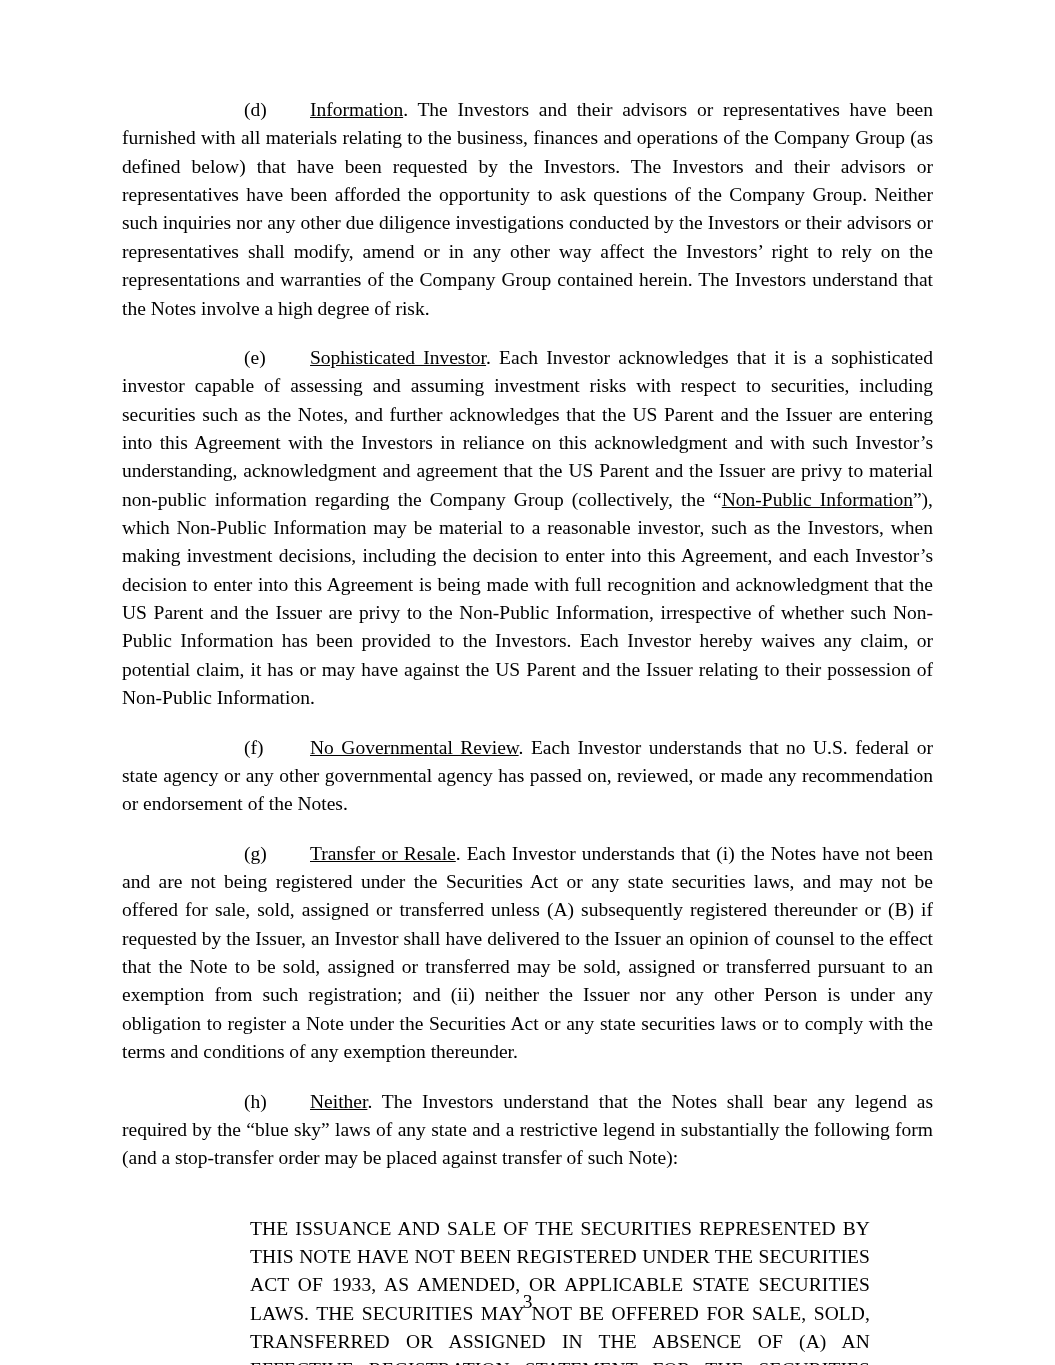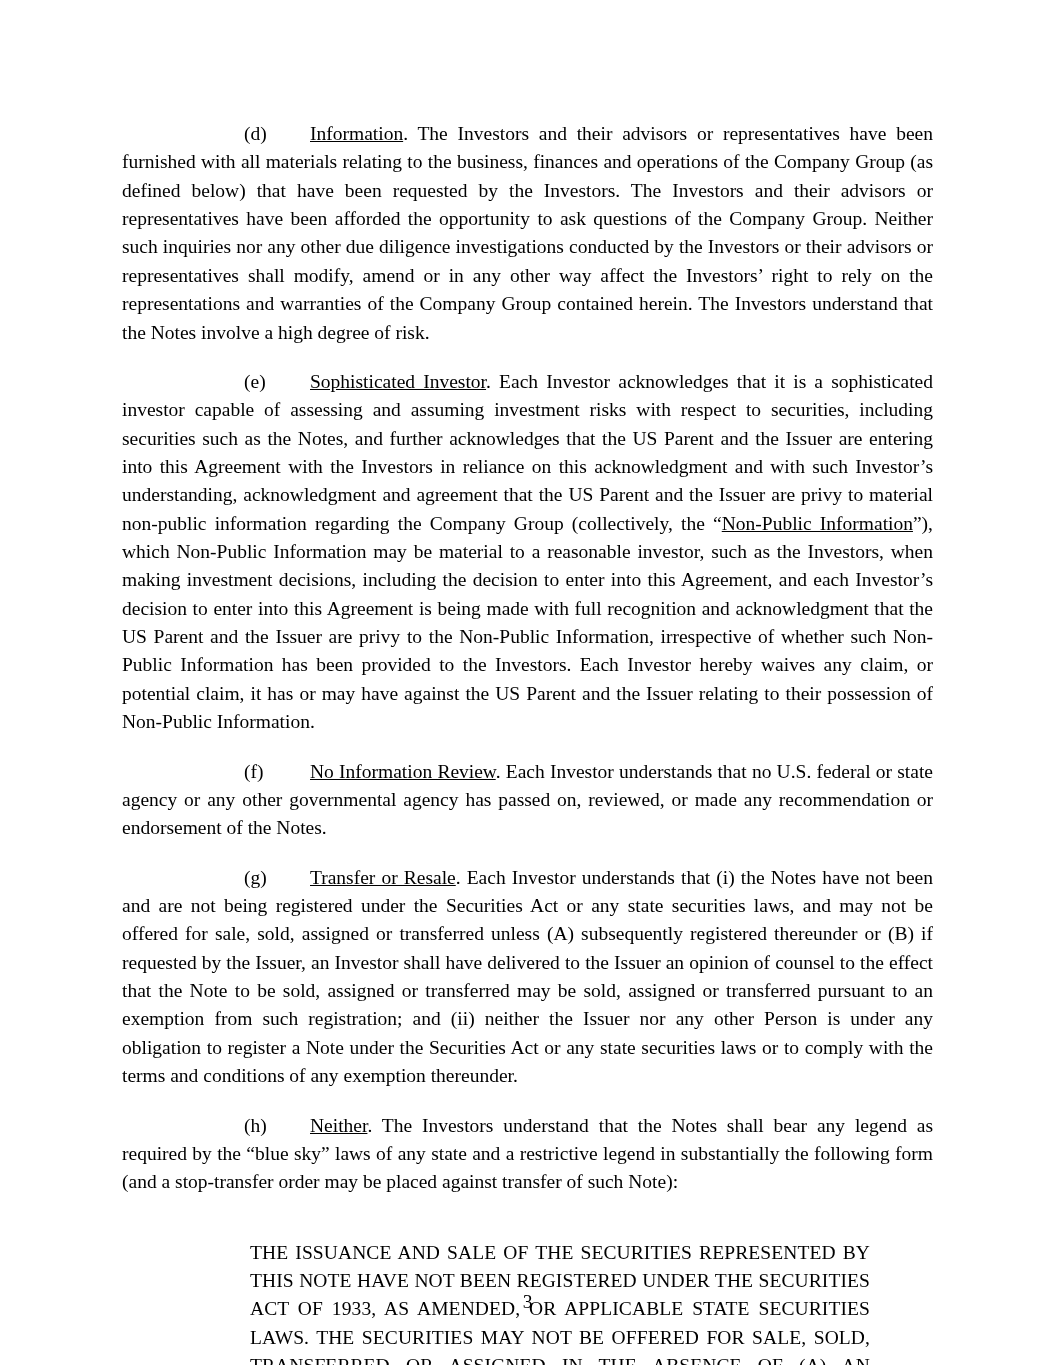--- a/index.html
+++ b/index.html
@@ -11,21 +11,21 @@
     width: 1055px;
     height: 1365px;
     font-family: "Liberation Serif", "DejaVu Serif", serif;
     color: #000000;
   }
   .page {
     position: relative;
     width: 1055px;
     height: 1365px;
     box-sizing: border-box;
-    padding: 120px 122px 40px 122px;
+    padding: 96px 122px 40px 122px;
   }
   .para {
     font-size: 19.5px;
     line-height: 1.455;
     text-align: justify;
     text-justify: inter-word;
     margin: 0 0 21px 0;
     hyphens: none;
   }
   .para .lead {
@@ -70,21 +70,21 @@
 
   <p class="para">
     <span class="lead"></span><span class="marker">(d)</span><span class="u">Information</span><span>. The Investors and their advisors or representatives have been furnished with all materials relating to the business, finances and operations of the Company Group (as defined below) that have been requested by the Investors. The Investors and their advisors or representatives have been afforded the opportunity to ask questions of the Company Group. Neither such inquiries nor any other due diligence investigations conducted by the Investors or their advisors or representatives shall modify, amend or in any other way affect the Investors’ right to rely on the representations and warranties of the Company Group contained herein. The Investors understand that the Notes involve a high degree of risk.</span>
   </p>
 
   <p class="para">
     <span class="lead"></span><span class="marker">(e)</span><span class="u">Sophisticated Investor</span><span>. Each Investor acknowledges that it is a sophisticated investor capable of assessing and assuming investment risks with respect to securities, including securities such as the Notes, and further acknowledges that the US Parent and the Issuer are entering into this Agreement with the Investors in reliance on this acknowledgment and with such Investor’s understanding, acknowledgment and agreement that the US Parent and the Issuer are privy to material non-public information regarding the Company Group (collectively, the “</span><span class="u">Non-Public Information</span><span>”), which Non-Public Information may be material to a reasonable investor, such as the Investors, when making investment decisions, including the decision to enter into this Agreement, and each Investor’s decision to enter into this Agreement is being made with full recognition and acknowledgment that the US Parent and the Issuer are privy to the Non-Public Information, irrespective of whether such Non-Public Information has been provided to the Investors. Each Investor hereby waives any claim, or potential claim, it has or may have against the US Parent and the Issuer relating to their possession of Non-Public Information.</span>
   </p>
 
   <p class="para">
-    <span class="lead"></span><span class="marker">(f)</span><span class="u">No Information Review</span><span>. Each Investor understands that no U.S. federal or state agency or any other governmental agency has passed on, reviewed, or made any recommendation or endorsement of the Notes.</span>
+    <span class="lead"></span><span class="marker">(f)</span><span class="u">No Governmental Review</span><span>. Each Investor understands that no U.S. federal or state agency or any other governmental agency has passed on, reviewed, or made any recommendation or endorsement of the Notes.</span>
   </p>
 
   <p class="para">
     <span class="lead"></span><span class="marker">(g)</span><span class="u">Transfer or Resale</span><span>. Each Investor understands that (i) the Notes have not been and are not being registered under the Securities Act or any state securities laws, and may not be offered for sale, sold, assigned or transferred unless (A) subsequently registered thereunder or (B) if requested by the Issuer, an Investor shall have delivered to the Issuer an opinion of counsel to the effect that the Note to be sold, assigned or transferred may be sold, assigned or transferred pursuant to an exemption from such registration; and (ii) neither the Issuer nor any other Person is under any obligation to register a Note under the Securities Act or any state securities laws or to comply with the terms and conditions of any exemption thereunder.</span>
   </p>
 
   <p class="para">
     <span class="lead"></span><span class="marker">(h)</span><span class="u">Neither</span><span>. The Investors understand that the Notes shall bear any legend as required by the “blue sky” laws of any state and a restrictive legend in substantially the following form (and a stop-transfer order may be placed against transfer of such Note):</span>
   </p>
 

